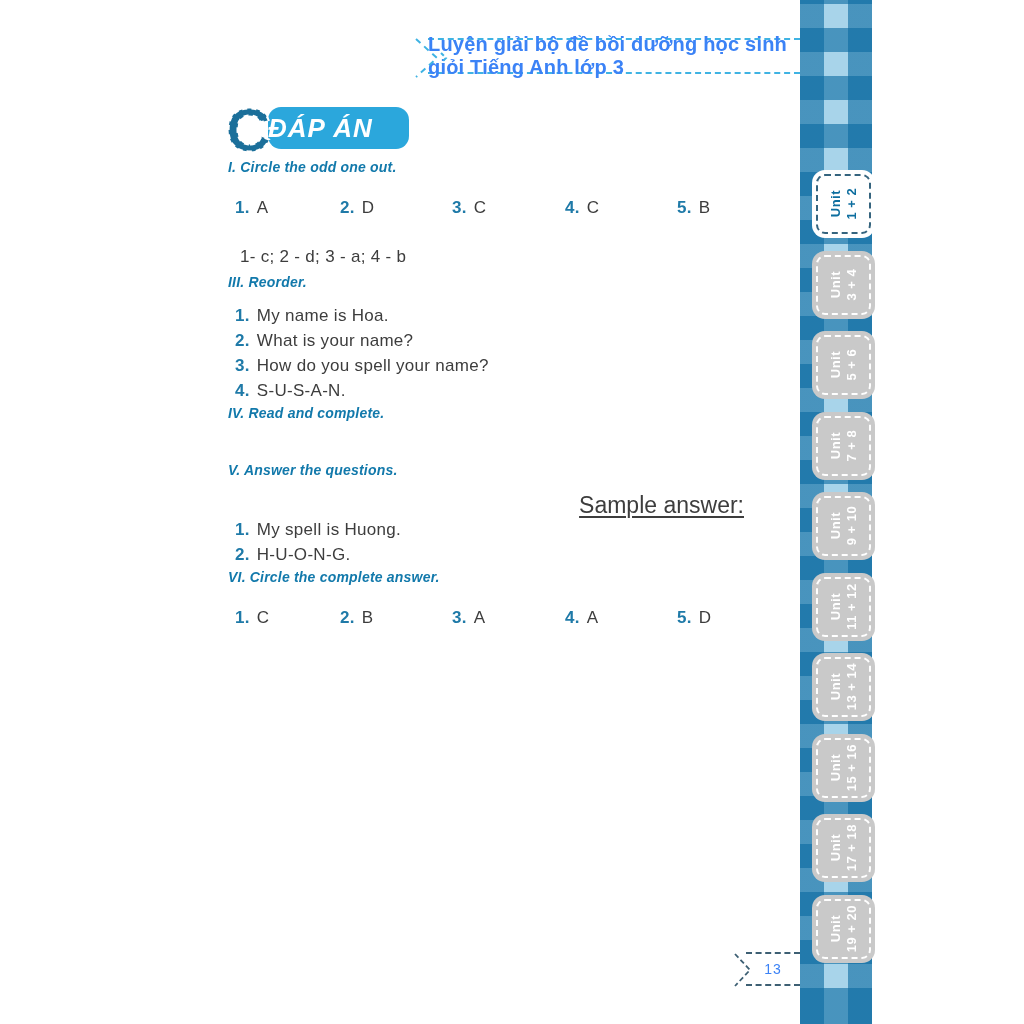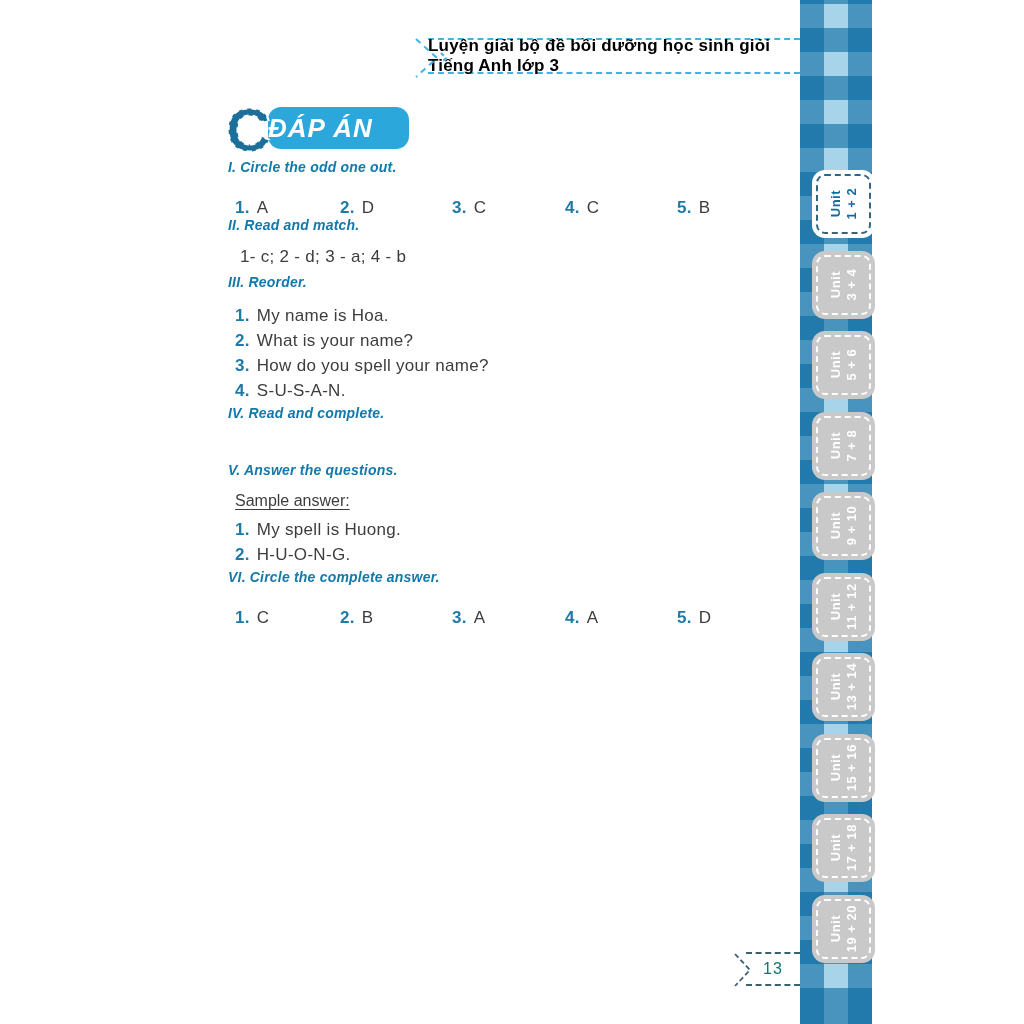--- a/index.html
+++ b/index.html
@@ -26,21 +26,21 @@
   
   .header-ribbon {
     position:absolute; left:428px; top:38px; width:372px; height:36px;
     background:#fff;
     border-top:2px dashed #3fb3e3;
     border-bottom:2px dashed #3fb3e3;
     display:flex; align-items:center; justify-content:center;
   }
   .header-ribbon .chev { position:absolute; left:-17px; top:-4px; }
   .header-title {
-    color:#000000; font-weight:bold; font-size:17px; letter-spacing:0.2px;
+    color:#3b82f6; font-weight:bold; font-size:20px; letter-spacing:0.2px;
   }
 
   
   .badge-pill {
     position:absolute; left:268px; top:107px; width:141px; height:42px;
     background:#2ba7dc; border-radius:13px;
     display:flex; align-items:center; justify-content:flex-start;
   }
   .badge-pill span {
     color:#fff; font-weight:bold; font-style:italic; font-size:26px; letter-spacing:1px;
@@ -52,21 +52,21 @@
   .sec-h {
     color:#1279ab; font-weight:bold; font-style:italic; font-size:14px; letter-spacing:0.2px;
   }
   .ans-row {
     display:grid; grid-template-columns:105px 112px 113px 112px 1fr;
     padding-left:7px; font-size:17px; letter-spacing:0.3px;margin-top:10px;
   }
   .num { color:#1f7aa8; font-weight:bold; margin-right:7px; }
   .plain-line { padding-left:12px; font-size:17px; letter-spacing:0.3px; }
   .ans-list { padding-left:7px; font-size:17px; letter-spacing:0.3px; line-height:25px; }
-  .sample { padding-left:7px; font-size:16px; text-decoration:underline; text-underline-offset:3px; }
+  .sample { padding-left:7px; font-size:23px; text-decoration:underline; text-underline-offset:3px;text-align:right; }
 
   
   .tabs {
     position:absolute; left:812px; top:170px; width:63px;
     display:flex; flex-direction:column; gap:12.5px;
   }
   .tab {
     height:68px; border-radius:13px; background:#c9c9c9; padding:4px;
     display:flex;
   }
@@ -85,21 +85,21 @@
 
   
   .page-ribbon {
     position:absolute; left:746px; top:952px; width:54px; height:34px;
     background:#fff;
     border-top:2px dashed #3d5f73;
     border-bottom:2px dashed #3d5f73;
     display:flex; align-items:center; justify-content:center;
   }
   .page-ribbon .chev { position:absolute; left:-15px; top:-3px; }
-  .page-num { font-size:16px; color:#0f766e; letter-spacing:1px; }
+  .page-num { font-size:14px; color:#3b82f6; letter-spacing:1px; }
 </style>
 </head>
 <body>
 
 <div class="page">
 
   <div class="gingham-strip"></div>
 
   <div class="header-ribbon">
     <svg class="chev" width="40" height="44" viewBox="0 0 40 44">
@@ -119,21 +119,20 @@
 
   <div class="abs sec-h" style="top:159px">I. Circle the odd one out.</div>
   <div class="abs ans-row" style="top:188px">
     <span><span class="num">1.</span><span>A</span></span>
     <span><span class="num">2.</span><span>D</span></span>
     <span><span class="num">3.</span><span>C</span></span>
     <span><span class="num">4.</span><span>C</span></span>
     <span><span class="num">5.</span><span>B</span></span>
   </div>
 
-  <div class="abs sec-h" style="top:217px">II. Read and match.</div>
   <div class="abs plain-line" style="top:247px">1- c; 2 - d; 3 - a; 4 - b</div>
 
   <div class="abs sec-h" style="top:274px">III. Reorder.</div>
   <div class="abs ans-list" style="top:303px">
     <div><span class="num">1.</span><span>My name is Hoa.</span></div>
     <div><span class="num">2.</span><span>What is your name?</span></div>
     <div><span class="num">3.</span><span>How do you spell your name?</span></div>
     <div><span class="num">4.</span><span>S-U-S-A-N.</span></div>
   </div>
 

